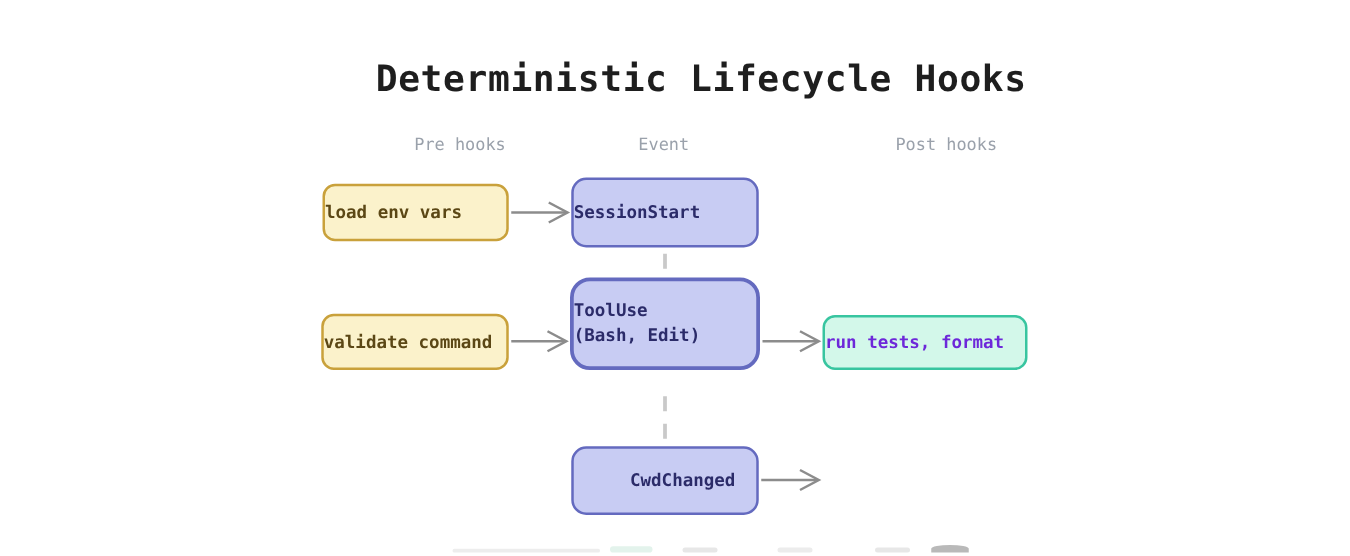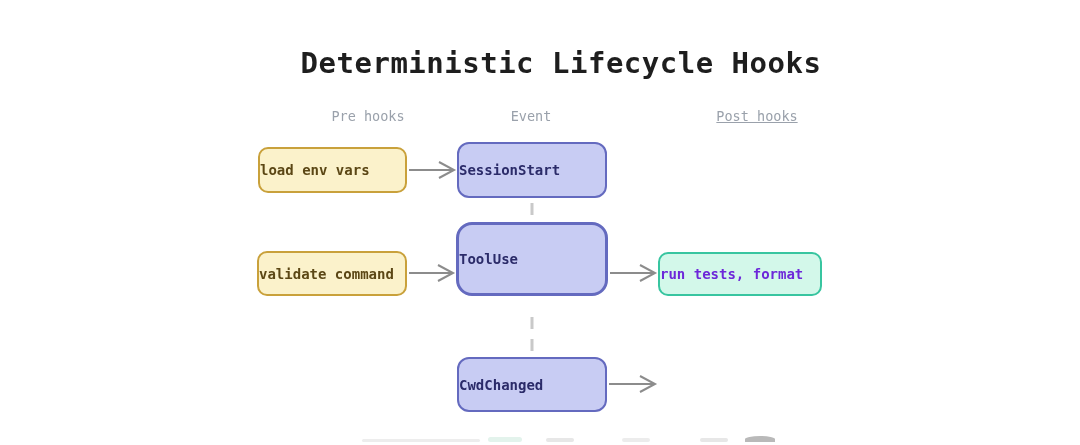--- a/index.html
+++ b/index.html
@@ -31,21 +31,21 @@
     position: absolute;
     top: 108px;
     transform: translateX(-50%);
     font-size: 13.5px;
     font-weight: 500;
     color: #9aa1ab;
     white-space: nowrap;
   }
   .col-header.pre  { left: 324px; margin-left: 44px; }
   .col-header.event{ left: 531px; text-align: right; }
-  .col-header.post { left: 757px; text-decoration: underline; }
+  .col-header.post { left: 757px; }
 
   .node {
     position: absolute;
     display: flex;
     flex-direction: column;
     align-items: flex-start;
     justify-content: center;
     box-sizing: border-box;
     font-size: 14px;
     font-weight: bold;
@@ -73,21 +73,21 @@
     background: #d3f8ea;
     border: 2px solid #38c5a0;
     border-radius: 10px;
     color: #6d28d9;
   }
   #node-load-env-vars    { left: 258px; top: 147px; width: 149px; height: 46px; }
   #node-session-start    { left: 457px; top: 142px; width: 150px; height: 56px; }
   #node-validate-command { left: 257px; top: 251px; width: 150px; height: 45px; }
   #node-tool-use         { left: 456px; top: 222px; width: 152px; height: 74px; }
   #node-run-tests-format { left: 658px; top: 252px; width: 164px; height: 44px; }
-  #node-cwd-changed      { left: 457px; top: 357px; width: 150px; height: 55px; }
+  #node-cwd-changed      { left: 457px; top: 357px; width: 150px; height: 55px; padding-left: 45px; }
   #node-reload-config    { left: 658px; top: 363px; width: 164px; height: 44px; }
 
   #edges-svg {
     position: absolute;
     left: 0; top: 0;
     width: 1080px; height: 445px;
     pointer-events: none;
   }
   .arrow-line { stroke: #8c8c8c; stroke-width: 2; fill: none; }
   .dashed-line { stroke: #c9c9c9; stroke-width: 3; stroke-dasharray: 12 10; fill: none; }
@@ -138,20 +138,21 @@
   <div id="node-session-start" class="node event">
     <span>SessionStart</span>
   </div>
 
   <div id="node-validate-command" class="node pre-hook">
     <span>validate command</span>
   </div>
 
   <div id="node-tool-use" class="node event big">
     <span>ToolUse</span>
+    <span>(Bash, Edit)</span>
   </div>
 
   <div id="node-run-tests-format" class="node post-hook">
     <span>run tests, format</span>
   </div>
 
   <div id="node-cwd-changed" class="node event">
     <span>CwdChanged</span>
   </div>
 

